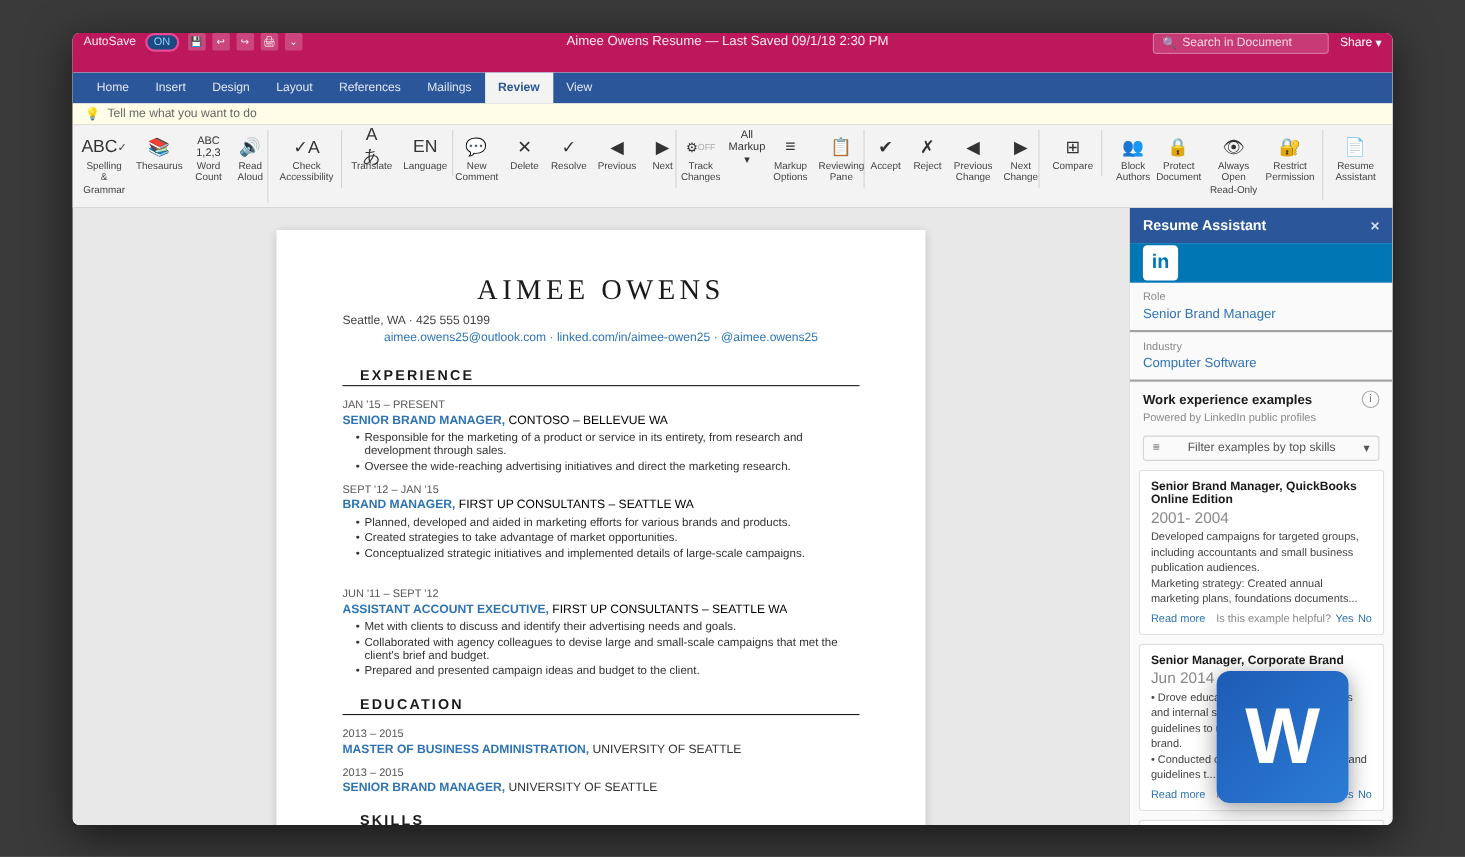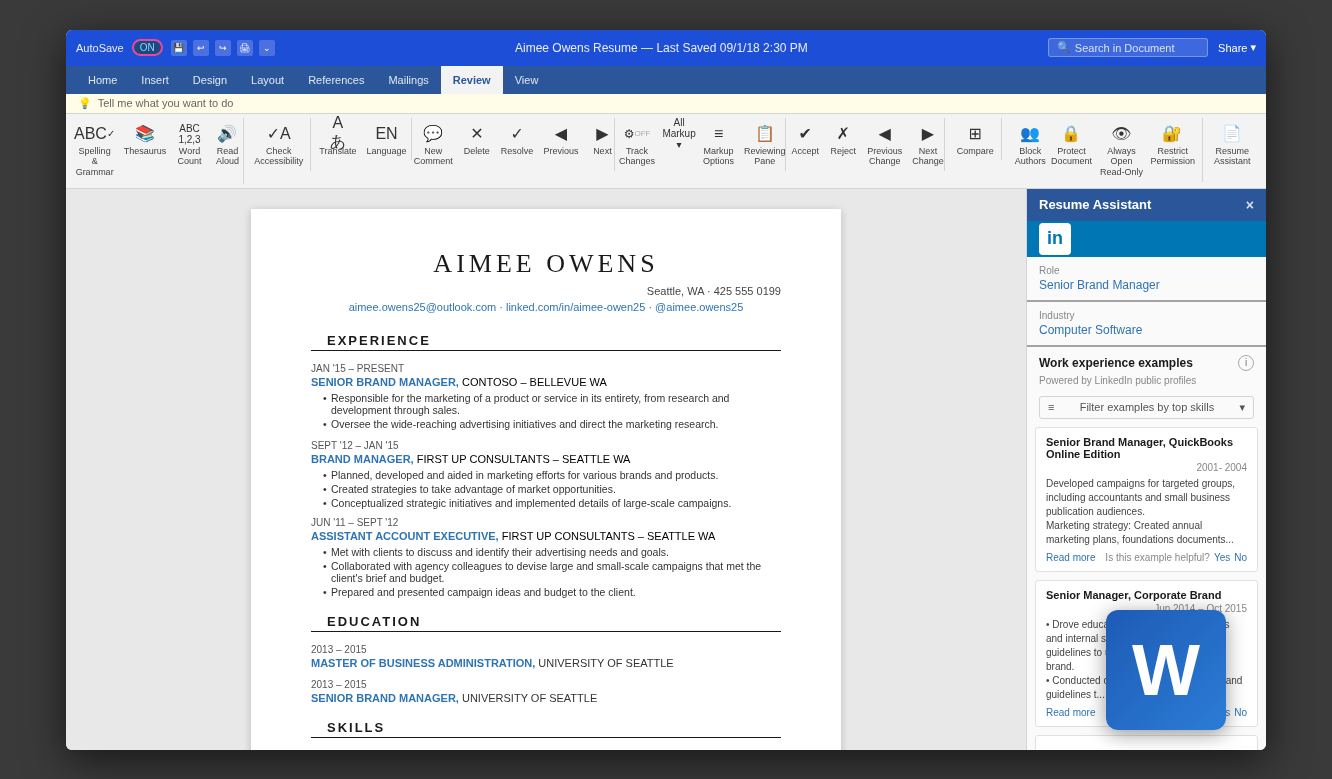--- a/index.html
+++ b/index.html
@@ -19,24 +19,24 @@
       background: #f3f3f3;
       border-radius: 6px;
       overflow: hidden;
       box-shadow: 0 10px 40px rgba(0,0,0,0.6);
       display: flex;
       flex-direction: column;
       position: relative;
     }
     
     .title-bar {
-      background: #1d4ed8;
+      background: #be185d;
       height: 36px;
       display: flex;
-      align-items: center;
+      align-items: flex-start;
       padding: 0 10px;
       color: white;
       font-size: 12px;
       flex-shrink: 0;
     }
     .title-bar-left {
       display: flex;
       align-items: center;
       gap: 8px;
     }
@@ -189,21 +189,21 @@
     .resume-name {
       text-align: center;
       font-size: 26px;
       font-weight: 300;
       letter-spacing: 4px;
       color: #1a1a1a;
       font-family: 'Palatino Linotype', Georgia, serif;
       margin-bottom: 6px;
     }
     .resume-contact {
-      text-align: right;
+      text-align: left;
       font-size: 11px;
       color: #444;
       margin-bottom: 4px;
     }
     .resume-links {
       text-align: center;
       font-size: 11px;
       color: #2e74b5;
       margin-bottom: 20px;
     }
@@ -327,23 +327,22 @@
       font-size: 10.5px;
     }
     .ra-example-title {
       font-weight: 600;
       color: #1a1a1a;
       font-size: 11px;
       margin-bottom: 2px;
     }
     .ra-example-date {
       color: #888;
-      font-size: 10px;
+      font-size: 14px;
       margin-bottom: 4px;
-      text-align: right;
     }
     .ra-example-text {
       color: #444;
       font-size: 10px;
       line-height: 1.4;
     }
     .ra-example-footer {
       display: flex;
       align-items: center;
       justify-content: space-between;
@@ -610,21 +609,21 @@
           <div class="job-date">SEPT '12 – JAN '15</div>
           <div class="job-title">
             <span class="job-title-bold">BRAND MANAGER,</span>
             <span> FIRST UP CONSULTANTS – SEATTLE WA</span>
           </div>
           <div class="job-desc">Planned, developed and aided in marketing efforts for various brands and products.</div>
           <div class="job-desc">Created strategies to take advantage of market opportunities.</div>
           <div class="job-desc">Conceptualized strategic initiatives and implemented details of large-scale campaigns.</div>
         </div>
 
-        <div style="margin-top:8px">
+        <div style="margin-top:26px">
           <div class="job-date">JUN '11 – SEPT '12</div>
           <div class="job-title">
             <span class="job-title-bold">ASSISTANT ACCOUNT EXECUTIVE,</span>
             <span> FIRST UP CONSULTANTS – SEATTLE WA</span>
           </div>
           <div class="job-desc">Met with clients to discuss and identify their advertising needs and goals.</div>
           <div class="job-desc">Collaborated with agency colleagues to devise large and small-scale campaigns that met the client's brief and budget.</div>
           <div class="job-desc">Prepared and presented campaign ideas and budget to the client.</div>
         </div>
 

